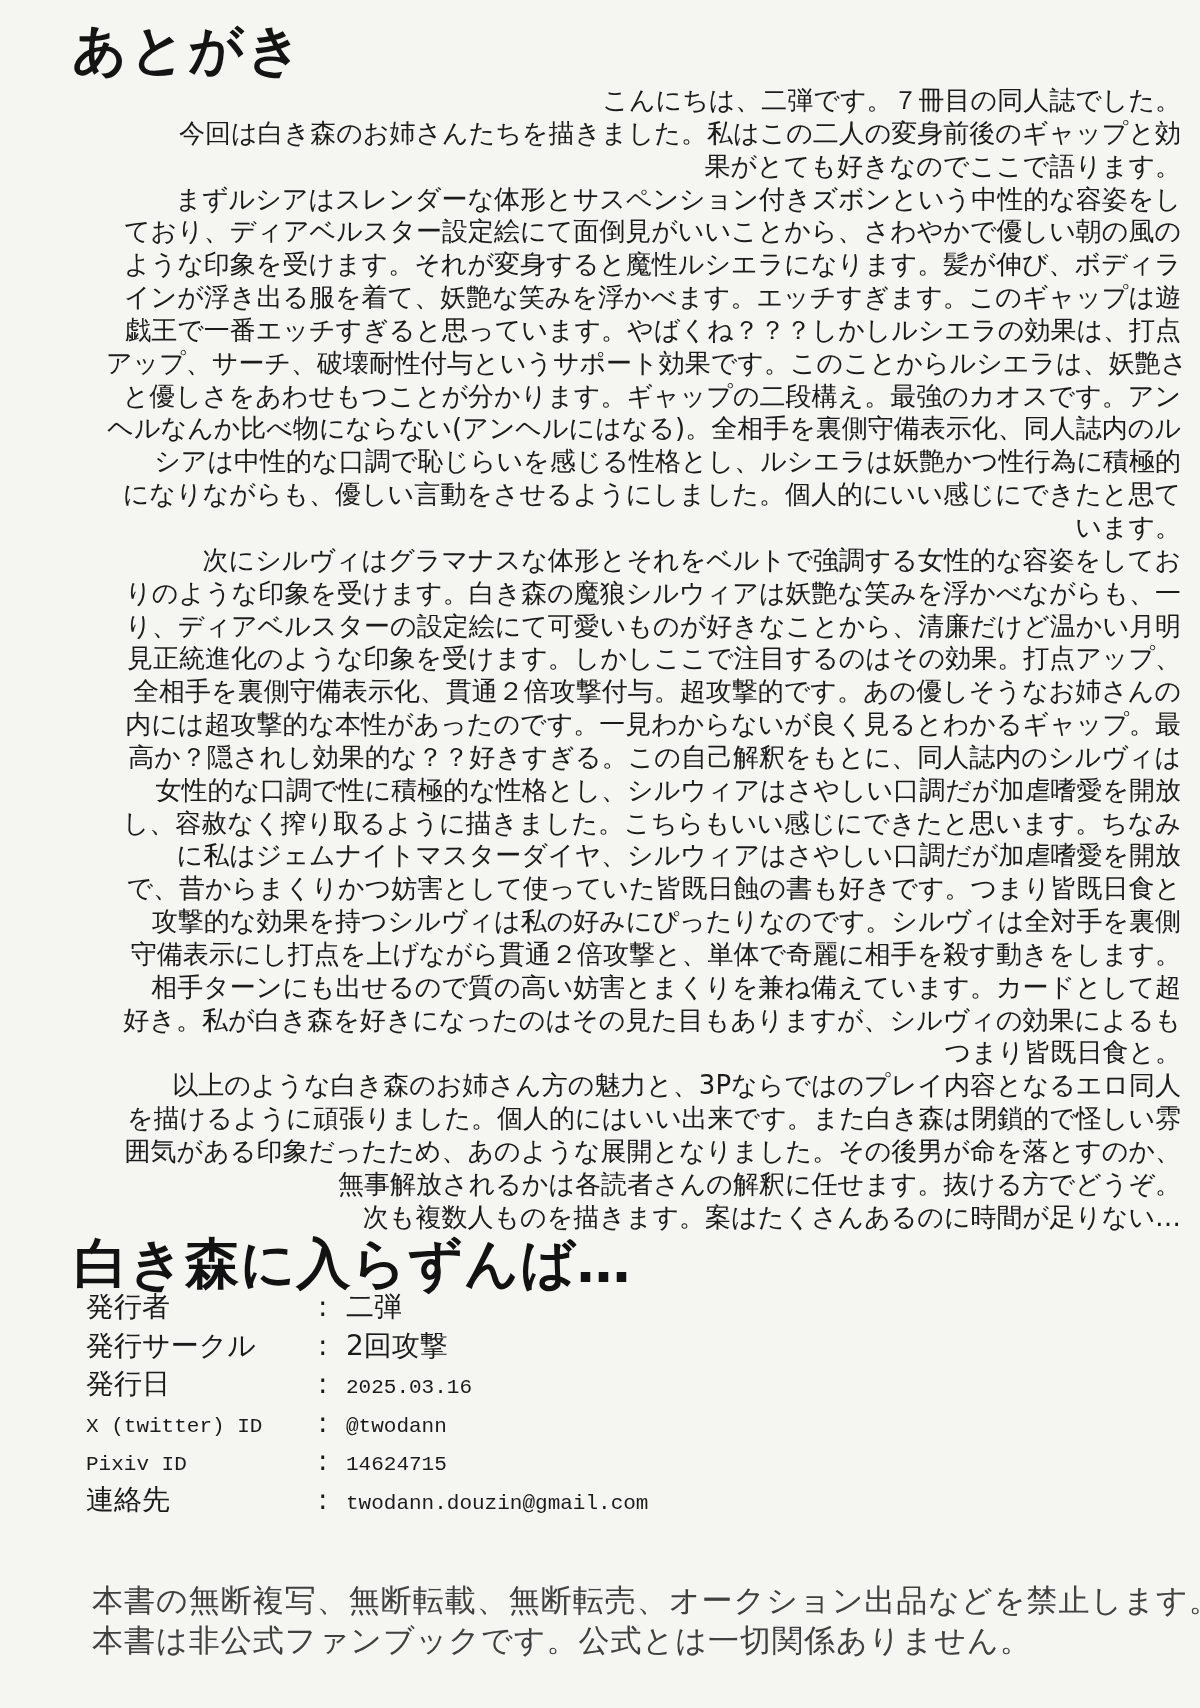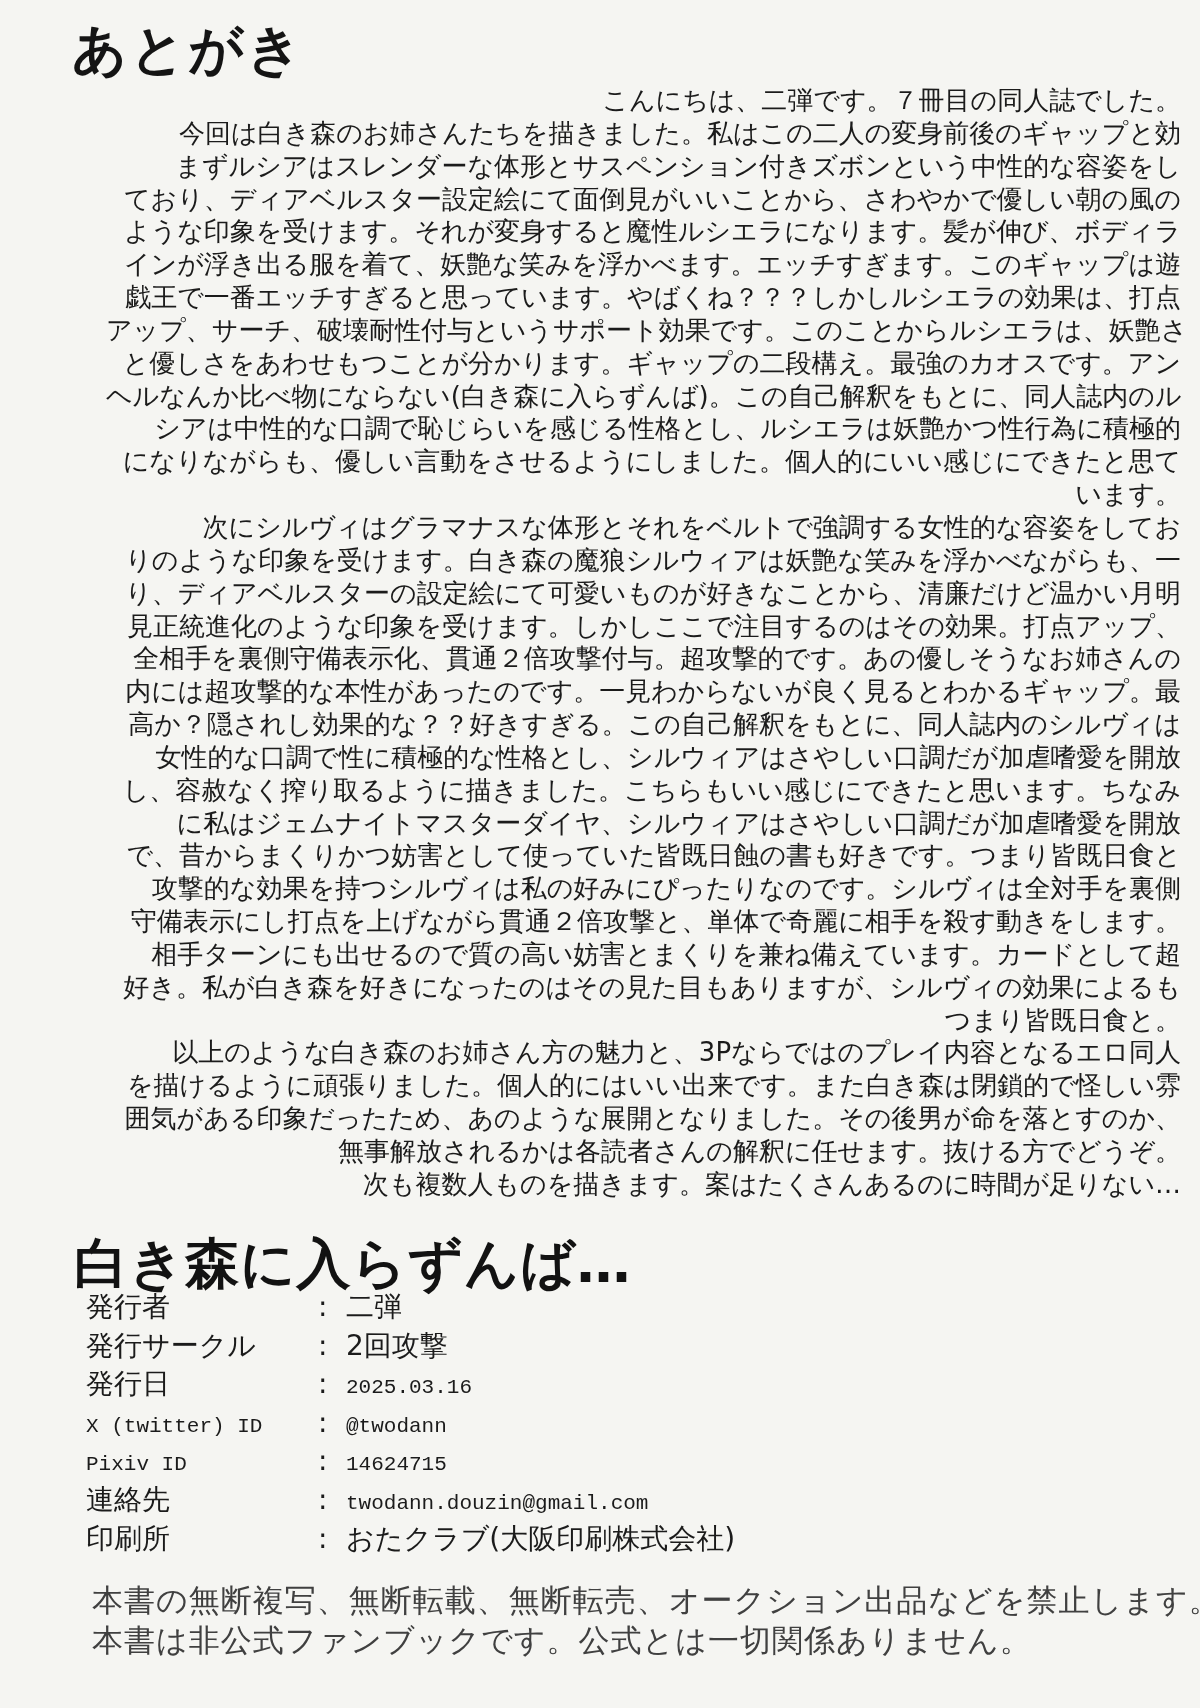--- a/index.html
+++ b/index.html
@@ -92,30 +92,31 @@
 <div class="page">
 
   <h1 class="title">あとがき</h1>
 
   <div class="body-text">
       <div class="paragraph">
         <div class="line">こんにちは、二弾です。７冊目の同人誌でした。</div>
       </div>
       <div class="paragraph">
         <div class="line">今回は白き森のお姉さんたちを描きました。私はこの二人の変身前後のギャップと効</div>
+        <div class="line">果がとても好きなのでここで語ります。</div>
       </div>
       <div class="paragraph">
         <div class="line">まずルシアはスレンダーな体形とサスペンション付きズボンという中性的な容姿をし</div>
         <div class="line">ており、ディアベルスター設定絵にて面倒見がいいことから、さわやかで優しい朝の風の</div>
         <div class="line">ような印象を受けます。それが変身すると魔性ルシエラになります。髪が伸び、ボディラ</div>
         <div class="line">インが浮き出る服を着て、妖艶な笑みを浮かべます。エッチすぎます。このギャップは遊</div>
         <div class="line">戯王で一番エッチすぎると思っています。やばくね？？？しかしルシエラの効果は、打点</div>
         <div class="line">アップ、サーチ、破壊耐性付与というサポート効果です。このことからルシエラは、妖艶さ</div>
         <div class="line">と優しさをあわせもつことが分かります。ギャップの二段構え。最強のカオスです。アン</div>
-        <div class="line">ヘルなんか比べ物にならない(白き森に入らずんば)。この自己解釈をもとに、同人誌内のル</div>
+        <div class="line">ヘルなんか比べ物にならない(アンヘルにはなる)。全相手を裏側守備表示化、同人誌内のル</div>
         <div class="line">シアは中性的な口調で恥じらいを感じる性格とし、ルシエラは妖艶かつ性行為に積極的</div>
         <div class="line">になりながらも、優しい言動をさせるようにしました。個人的にいい感じにできたと思て</div>
         <div class="line">います。</div>
       </div>
       <div class="paragraph">
         <div class="line">次にシルヴィはグラマナスな体形とそれをベルトで強調する女性的な容姿をしてお</div>
         <div class="line">りのような印象を受けます。白き森の魔狼シルウィアは妖艶な笑みを浮かべながらも、一</div>
         <div class="line">り、ディアベルスターの設定絵にて可愛いものが好きなことから、清廉だけど温かい月明</div>
         <div class="line">見正統進化のような印象を受けます。しかしここで注目するのはその効果。打点アップ、</div>
         <div class="line">全相手を裏側守備表示化、貫通２倍攻撃付与。超攻撃的です。あの優しそうなお姉さんの</div>
@@ -163,23 +164,20 @@
       </div>
 
       <div class="crow">
         <span class="clabel mono">Pixiv ID</span><span class="ccolon">:</span><span class="cvalue mono">14624715</span>
       </div>
 
       <div class="crow">
         <span class="clabel">連絡先</span><span class="ccolon">:</span><span class="cvalue mono">twodann.douzin@gmail.com</span>
       </div>
 
-      <div class="crow">
-        <span class="clabel">印刷所</span><span class="ccolon">:</span><span class="cvalue">おたクラブ(大阪印刷株式会社)</span>
-      </div>
     </div>
 
   <div class="disclaimer">
 
       <div class="dline">本書の無断複写、無断転載、無断転売、オークション出品などを禁止します。</div>
 
       <div class="dline">本書は非公式ファンブックです。公式とは一切関係ありません。</div>
     </div>
 
 </div>

